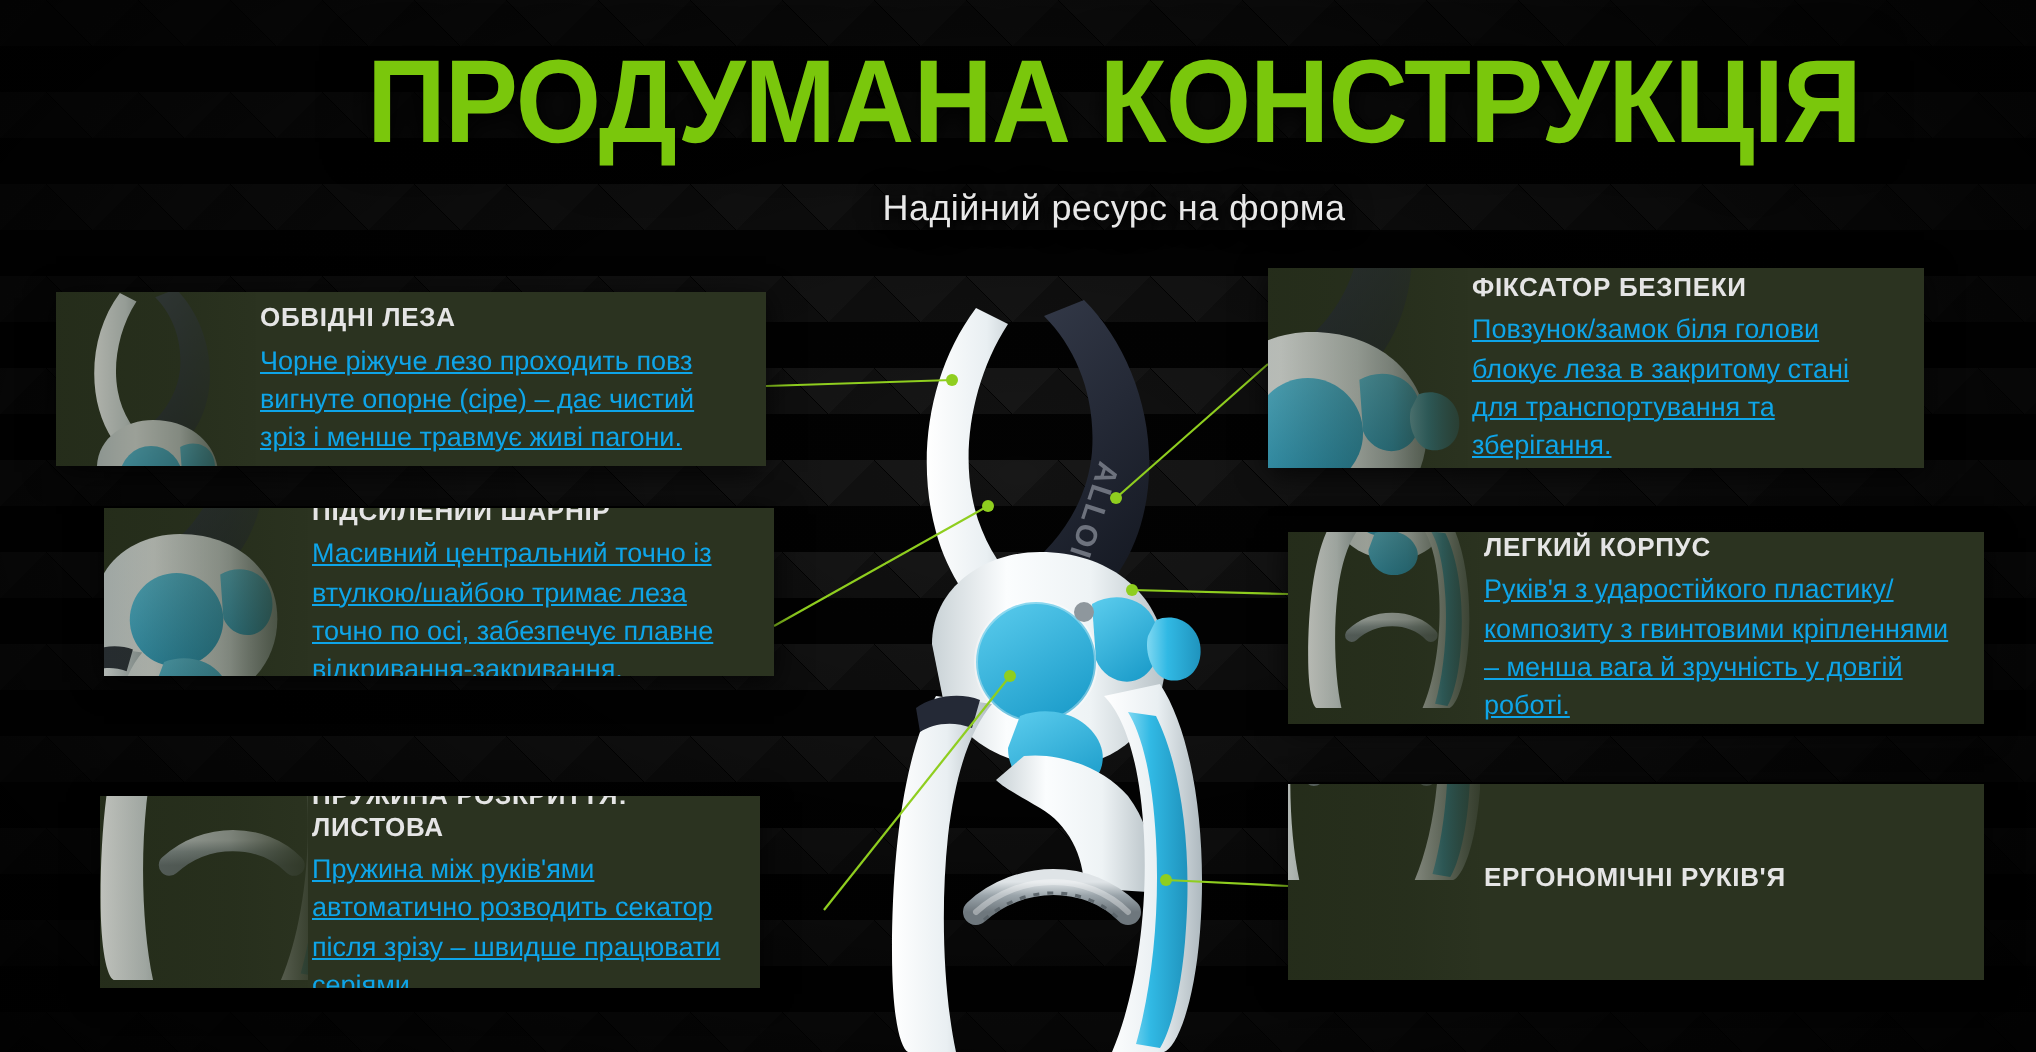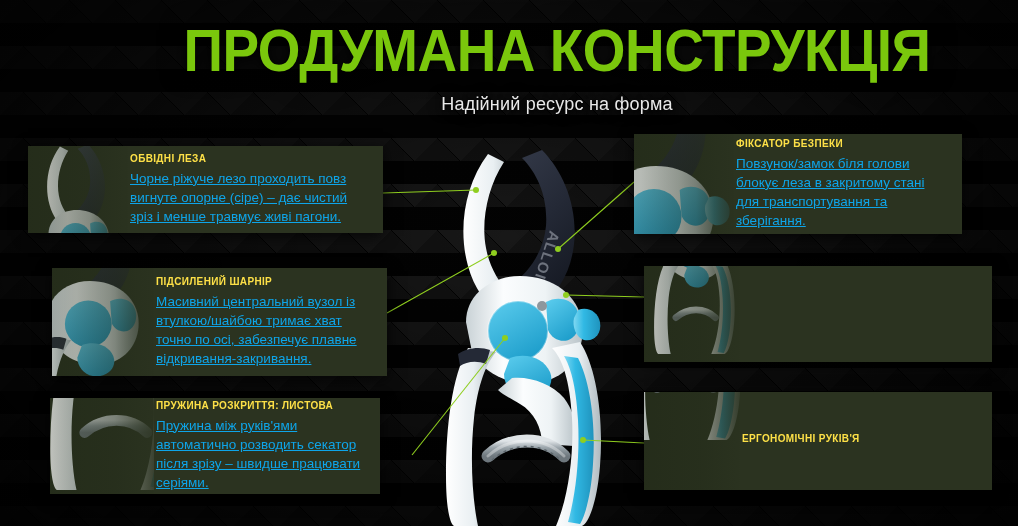--- a/index.html
+++ b/index.html
@@ -102,42 +102,42 @@
     background:linear-gradient(90deg,rgba(43,51,32,.30) 0%,rgba(43,51,32,.55) 62%,rgba(43,51,32,.92) 100%);
   }
   .card-body{
     position:relative;
     flex:1 1 auto;
     padding:11px 13px 11px 2px;
     display:flex;flex-direction:column;justify-content:center;
   }
   .card-title{
     margin:0 0 4px;
-    font-size:10px;
+    font-size:13px;
     font-weight:700;
-    color:#fde047;
+    color:#e5e5e5;
     letter-spacing:.35px;
     line-height:1.2;
     font-family:"Liberation Sans Narrow","Liberation Sans",sans-serif;
   }
   .card-text{
     margin:0;
     font-size:13.5px;
     line-height:1.42;
     color:#0ea5e9;
     font-weight:400;
     text-decoration:underline;
   }
 
   
   #card-bypass-blades   {left:28px;  top:146px; width:355px; height:87px;}
   #card-bypass-blades   .card-thumb{width:100px;}
   #card-bypass-blades   .thumb-inner{left:-18px;top:-14px;transform:scale(.52);transform-origin:0 0;}
 
-  #card-reinforced-pivot{left:52px;  top:268px; width:335px; height:108px;}
+  #card-reinforced-pivot{left:52px;  top:254px; width:335px; height:84px;}
   #card-reinforced-pivot .card-thumb{width:102px;}
   #card-reinforced-pivot .thumb-inner{left:-62px;top:-104px;transform:scale(.78);transform-origin:0 0;}
 
   #card-leaf-spring     {left:50px;  top:398px; width:330px; height:96px;}
   #card-leaf-spring     .card-thumb{width:104px;}
   #card-leaf-spring     .thumb-inner{left:-44px;top:-236px;transform:scale(.82);transform-origin:0 0;}
 
   #card-safety-lock     {left:634px; top:134px; width:328px; height:100px;}
   #card-safety-lock     .card-thumb{width:100px;}
   #card-safety-lock     .thumb-inner{left:-96px;top:-106px;transform:scale(.92);transform-origin:0 0;}
@@ -293,21 +293,21 @@
           <circle cx="126" cy="205" r="30" fill="url(#gCyanDot)"></circle>
           <path d="M154 176 C164 170 178 172 184 182 C190 192 188 206 180 212 C172 218 160 214 156 204 Z" fill="url(#gCyanDot)"></path>
           <path d="M118 232 C134 226 152 232 158 246 C163 258 154 270 140 272 C124 274 112 262 112 248 Z" fill="url(#gCyanDot)"></path>
           <path d="M76 222 C60 250 54 300 54 350 C54 382 58 398 62 400 L86 400 C80 372 78 330 82 292 C86 258 94 238 104 226 Z" fill="url(#gWhite2)"></path>
           <path d="M66 228 C74 222 88 220 98 224 L94 238 C84 234 74 236 68 240 Z" fill="#242936"></path>
         </svg>
       </div>
     </div>
     <div class="card-body">
       <h3 class="card-title">ПІДСИЛЕНИЙ ШАРНІР</h3>
-      <p class="card-text">Масивний центральний вузол із втулкою/шайбою тримає хват точно по осі, забезпечує плавне відкривання-закривання.</p>
+      <p class="card-text">Масивний центральний точно із втулкою/шайбою тримає леза точно по осі, забезпечує плавне відкривання-закривання.</p>
     </div>
   </div>
 
   <div class="card" id="card-leaf-spring">
     <div class="card-thumb">
       <div class="thumb-inner">
         <svg viewBox="0 0 268 400" xmlns="http://www.w3.org/2000/svg">
           <path d="M74 196 C74 168 100 150 128 150 C162 150 186 170 190 196 C194 224 178 250 150 256 C120 262 92 248 80 226 Z" fill="url(#gWhite)"></path>
           <circle cx="126" cy="205" r="30" fill="url(#gCyanDot)"></circle>
           <path d="M118 232 C134 226 152 232 158 246 C163 258 154 270 140 272 C124 274 112 262 112 248 Z" fill="url(#gCyanDot)"></path>
@@ -351,20 +351,24 @@
           <path d="M74 196 C74 168 100 150 128 150 C162 150 186 170 190 196 C194 224 178 250 150 256 C120 262 92 248 80 226 Z" fill="url(#gWhite)"></path>
           <circle cx="126" cy="205" r="30" fill="url(#gCyanDot)"></circle>
           <path d="M154 176 C164 170 178 172 184 182 C190 192 188 206 180 212 C172 218 160 214 156 204 Z" fill="url(#gCyanDot)"></path>
           <path d="M118 232 C134 226 152 232 158 246 C163 258 154 270 140 272 C124 274 112 262 112 248 Z" fill="url(#gCyanDot)"></path>
           <path d="M76 222 C60 250 54 300 54 350 C54 382 58 398 62 400 L86 400 C80 372 78 330 82 292 C86 258 94 238 104 226 Z" fill="url(#gWhite2)"></path>
           <path d="M188 216 C204 240 212 290 208 340 C205 378 196 398 190 400 L164 400 C176 372 182 330 180 292 C178 254 170 232 160 222 Z" fill="url(#gWhite2)"></path>
           <path d="M186 232 C198 256 204 296 201 338 C199 372 192 392 188 398 L176 396 C184 368 188 330 186 294 C184 258 178 240 172 230 Z" fill="url(#gCyan)"></path>
           <path d="M96 330 C118 310 152 310 172 330" fill="none" stroke="url(#gSteel)" stroke-width="13" stroke-linecap="round"></path>
         </svg>
       </div>
+    </div>
+    <div class="card-body">
+      <h3 class="card-title">ЛЕГКИЙ КОРПУС</h3>
+      <p class="card-text">Руків'я з ударостійкого пластику/композиту з гвинтовими кріпленнями – менша вага й зручність у довгій роботі.</p>
     </div>
   </div>
 
   <div class="card" id="card-ergonomic-grips">
     <div class="card-thumb">
       <div class="thumb-inner">
         <svg viewBox="0 0 268 400" xmlns="http://www.w3.org/2000/svg">
           <path d="M76 222 C60 250 54 300 54 350 C54 382 58 398 62 400 L86 400 C80 372 78 330 82 292 C86 258 94 238 104 226 Z" fill="url(#gWhite2)"></path>
           <path d="M188 216 C204 240 212 290 208 340 C205 378 196 398 190 400 L164 400 C176 372 182 330 180 292 C178 254 170 232 160 222 Z" fill="url(#gWhite2)"></path>
           <path d="M186 232 C198 256 204 296 201 338 C199 372 192 392 188 398 L176 396 C184 368 188 330 186 294 C184 258 178 240 172 230 Z" fill="url(#gCyan)"></path>

